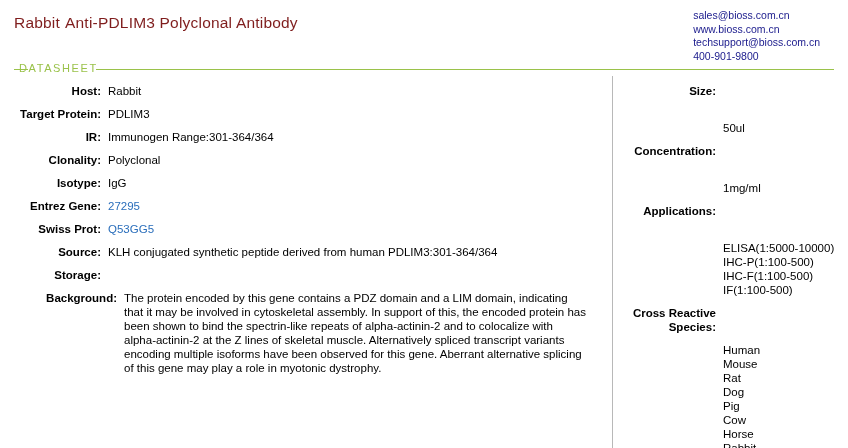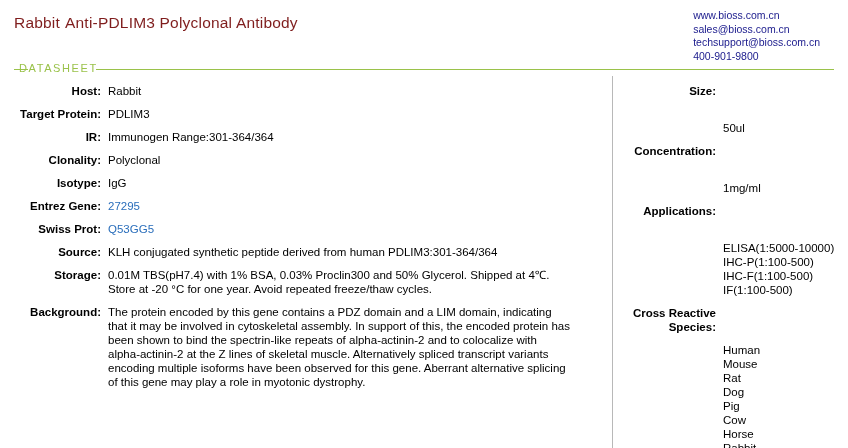--- a/index.html
+++ b/index.html
@@ -135,34 +135,34 @@
     margin-top: 16px;
     padding-top: 10px;
     border-top: 1px solid #b8b8b8;
     font-size: 11.5px;
     line-height: 14.5px;
     width: 214px;
   }
   .rfooter .ln { display: block; }
 
   .bg-text .ln { display: block; }
-  .row.background { margin-bottom: 0; }
+  .row.background { margin-bottom: 0; padding-left: 16px; }
 </style>
 </head>
 <body>
 
 <div class="page">
 
   <div class="header">
     <div class="title">
       <span>Rabbit</span><span class="sp"></span><span>Anti-PDLIM3 Polyclonal Antibody</span>
     </div>
     <div class="contact">
+      <div>sales@bioss.com.cn</div>
       <div>www.bioss.com.cn</div>
-      <div>sales@bioss.com.cn</div>
       <div>techsupport@bioss.com.cn</div>
       <div>400-901-9800</div>
     </div>
   </div>
 
   <div class="ds-rule">
     <div class="line-left"></div>
     <div class="ds-label">DATASHEET</div>
     <div class="line-right"></div>
   </div>
@@ -211,24 +211,20 @@
       </div>
 
       <div class="row">
         <div class="lbl">Source:</div>
         <div class="val">KLH conjugated synthetic peptide derived from human PDLIM3:301-364/364</div>
       </div>
 
 
       <div class="row">
         <div class="lbl">Storage:</div>
-        <div class="val">
-          <span class="ln">0.01M TBS(pH7.4) with 1% BSA, 0.03% Proclin300 and 50% Glycerol. Shipped at 4℃.</span>
-          <span class="ln">Store at -20 °C for one year. Avoid repeated freeze/thaw cycles.</span>
-        </div>
       </div>
 
       <div class="row background">
         <div class="lbl">Background:</div>
         <div class="val bg-text">
           <span class="ln">The protein encoded by this gene contains a PDZ domain and a LIM domain, indicating</span>
           <span class="ln">that it may be involved in cytoskeletal assembly. In support of this, the encoded protein has</span>
           <span class="ln">been shown to bind the spectrin-like repeats of alpha-actinin-2 and to colocalize with</span>
           <span class="ln">alpha-actinin-2 at the Z lines of skeletal muscle. Alternatively spliced transcript variants</span>
           <span class="ln">encoding multiple isoforms have been observed for this gene. Aberrant alternative splicing</span>

